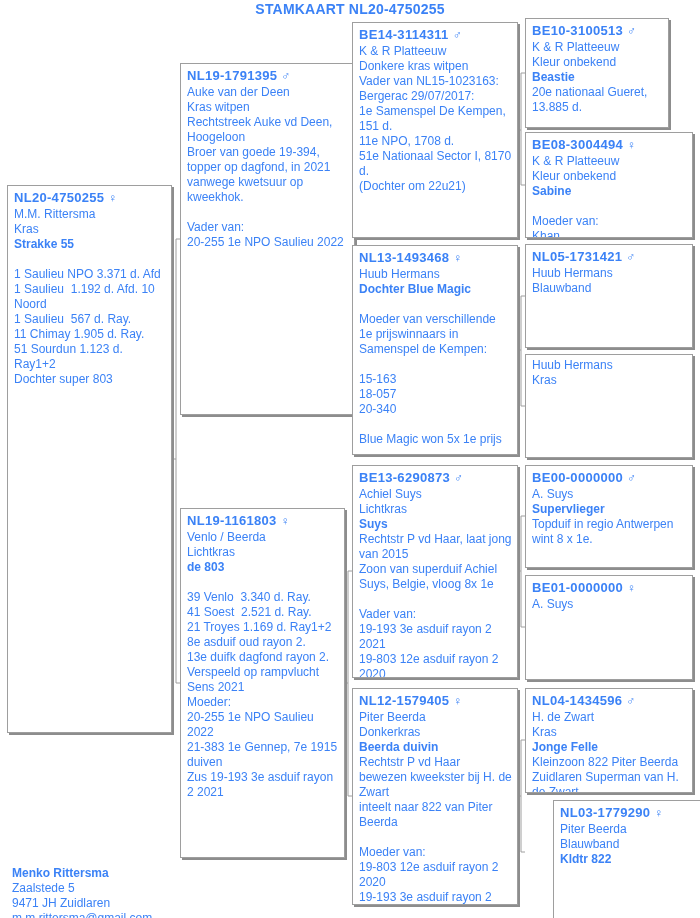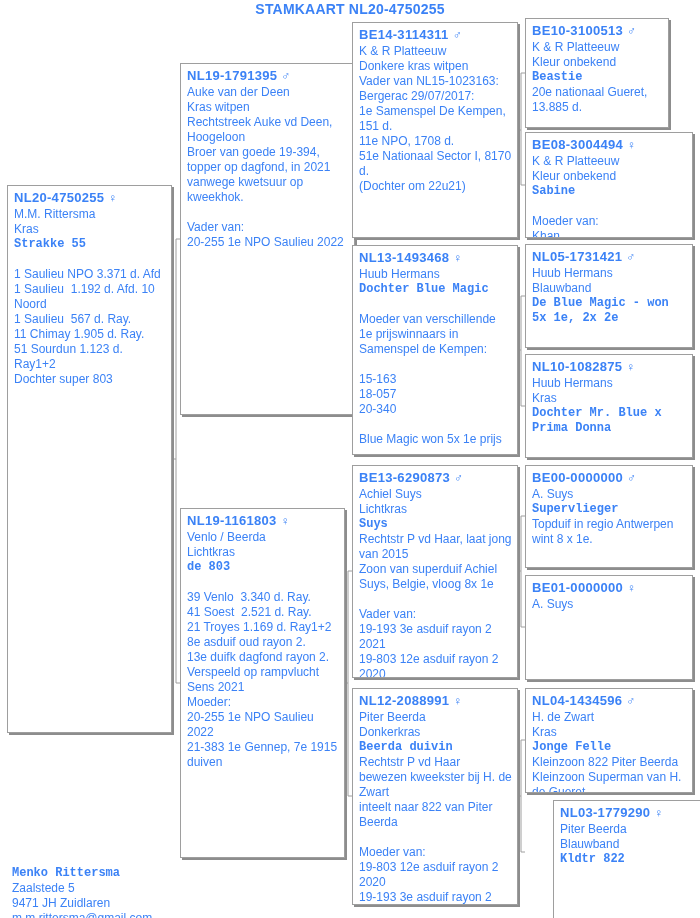--- a/index.html
+++ b/index.html
@@ -13,21 +13,21 @@
   }
   .connectors { position:absolute; left:0; top:0; pointer-events:none; }
   .pbox {
     position:absolute; box-sizing:border-box; background:#fff;
     border:1px solid #9e9e9e; box-shadow:2px 2px 0 #8d8d8d;
     padding:3px 5px 3px 6px; overflow:hidden;
   }
   .ring { font-size:13px; font-weight:bold; letter-spacing:.3px; line-height:17px; white-space:nowrap; }
   .ring .sex { font-weight:normal; font-size:12px; margin-left:4px; letter-spacing:0; }
   .lines .ln { font-size:12px; line-height:15px; white-space:pre-wrap; }
-  .lines .ln.b, .footer .ln.b { font-weight:bold;font-family:Liberation Mono, monospace; }
+  .lines .ln.b, .footer .ln.b { font-weight:bold; }
   .footer { position:absolute; left:12px; top:866px; }
   .footer .ln { font-size:12px; line-height:15px; white-space:pre-wrap; }
 </style>
 </head>
 <body>
 
 <div class="page">
 
   <div class="title">STAMKAART NL20-4750255</div>
 
@@ -79,20 +79,21 @@
         <div class="ln">&nbsp;</div>
         <div class="ln">39 Venlo  3.340 d. Ray.</div>
         <div class="ln">41 Soest  2.521 d. Ray.</div>
         <div class="ln">21 Troyes 1.169 d. Ray1+2</div>
         <div class="ln">8e asduif oud rayon 2.</div>
         <div class="ln">13e duifk dagfond rayon 2.</div>
         <div class="ln">Verspeeld op rampvlucht Sens 2021</div>
         <div class="ln">Moeder:</div>
         <div class="ln">20-255 1e NPO Saulieu 2022</div>
         <div class="ln">21-383 1e Gennep, 7e 1915 duiven</div>
+        <div class="ln">Zus 19-193 3e asduif rayon 2 2021</div>
       </div>
   </div>
 
   <div class="pbox" style="left:352px;top:22px;width:166px;height:216px">
     <div class="ring"><span>BE14-3114311</span><span class="sex">♂</span></div>
     <div class="lines">
         <div class="ln">K &amp; R Platteeuw</div>
         <div class="ln">Donkere kras witpen</div>
         <div class="ln">Vader van NL15-1023163:</div>
         <div class="ln">Bergerac 29/07/2017:</div>
@@ -130,21 +131,21 @@
         <div class="ln">Rechtstr P vd Haar, laat jong van 2015</div>
         <div class="ln">Zoon van superduif Achiel Suys, Belgie, vloog 8x 1e</div>
         <div class="ln">&nbsp;</div>
         <div class="ln">Vader van:</div>
         <div class="ln">19-193 3e asduif rayon 2 2021</div>
         <div class="ln">19-803 12e asduif rayon 2 2020</div>
       </div>
   </div>
 
   <div class="pbox" style="left:352px;top:688px;width:166px;height:217px">
-    <div class="ring"><span>NL12-2088991</span><span class="sex">♀</span></div>
+    <div class="ring"><span>NL12-1579405</span><span class="sex">♀</span></div>
     <div class="lines">
         <div class="ln">Piter Beerda</div>
         <div class="ln">Donkerkras</div>
         <div class="ln b">Beerda duivin</div>
         <div class="ln">Rechtstr P vd Haar</div>
         <div class="ln">bewezen kweekster bij H. de Zwart</div>
         <div class="ln">inteelt naar 822 van Piter Beerda</div>
         <div class="ln">&nbsp;</div>
         <div class="ln">Moeder van:</div>
         <div class="ln">19-803 12e asduif rayon 2 2020</div>
@@ -172,30 +173,27 @@
         <div class="ln">Moeder van:</div>
         <div class="ln">Khan</div>
       </div>
   </div>
 
   <div class="pbox" style="left:525px;top:244px;width:168px;height:104px">
     <div class="ring"><span>NL05-1731421</span><span class="sex">♂</span></div>
     <div class="lines">
         <div class="ln">Huub Hermans</div>
         <div class="ln">Blauwband</div>
-        <div class="ln b">De Blue Magic - won 5x 1e, 2x 2e</div>
       </div>
   </div>
 
   <div class="pbox" style="left:525px;top:354px;width:168px;height:104px">
-    <div class="ring"><span>NL10-1082875</span><span class="sex">♀</span></div>
     <div class="lines">
         <div class="ln">Huub Hermans</div>
         <div class="ln">Kras</div>
-        <div class="ln b">Dochter Mr. Blue x Prima Donna</div>
       </div>
   </div>
 
   <div class="pbox" style="left:525px;top:465px;width:168px;height:103px">
     <div class="ring"><span>BE00-0000000</span><span class="sex">♂</span></div>
     <div class="lines">
         <div class="ln">A. Suys</div>
         <div class="ln b">Supervlieger</div>
         <div class="ln">Topduif in regio Antwerpen wint 8 x 1e.</div>
       </div>
@@ -208,21 +206,21 @@
       </div>
   </div>
 
   <div class="pbox" style="left:525px;top:688px;width:168px;height:105px">
     <div class="ring"><span>NL04-1434596</span><span class="sex">♂</span></div>
     <div class="lines">
         <div class="ln">H. de Zwart</div>
         <div class="ln">Kras</div>
         <div class="ln b">Jonge Felle</div>
         <div class="ln">Kleinzoon 822 Piter Beerda</div>
-        <div class="ln">Kleinzoon Superman van H. de Gueret</div>
+        <div class="ln">Zuidlaren Superman van H. de Zwart</div>
       </div>
   </div>
 
   <div class="pbox" style="left:553px;top:800px;width:168px;height:121px">
     <div class="ring"><span>NL03-1779290</span><span class="sex">♀</span></div>
     <div class="lines">
         <div class="ln">Piter Beerda</div>
         <div class="ln">Blauwband</div>
         <div class="ln b">Kldtr 822</div>
       </div>

